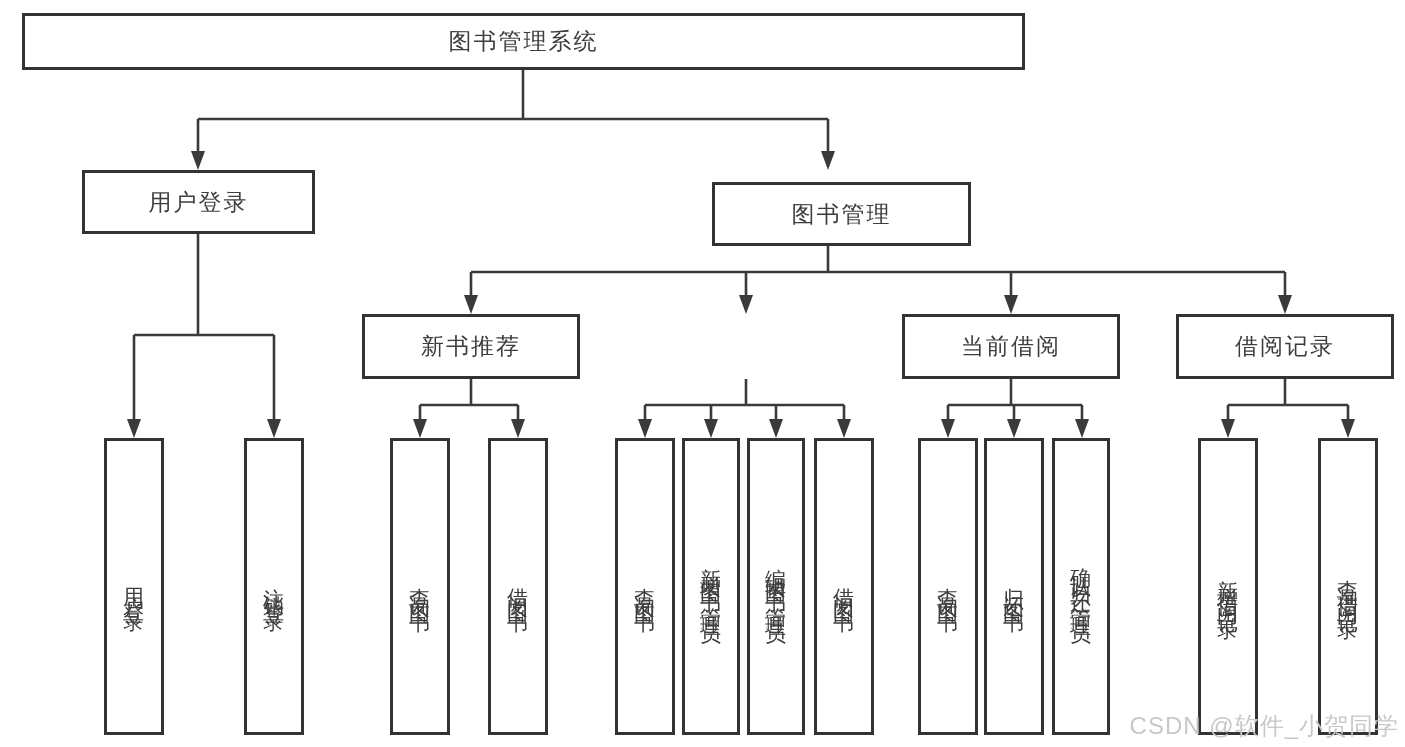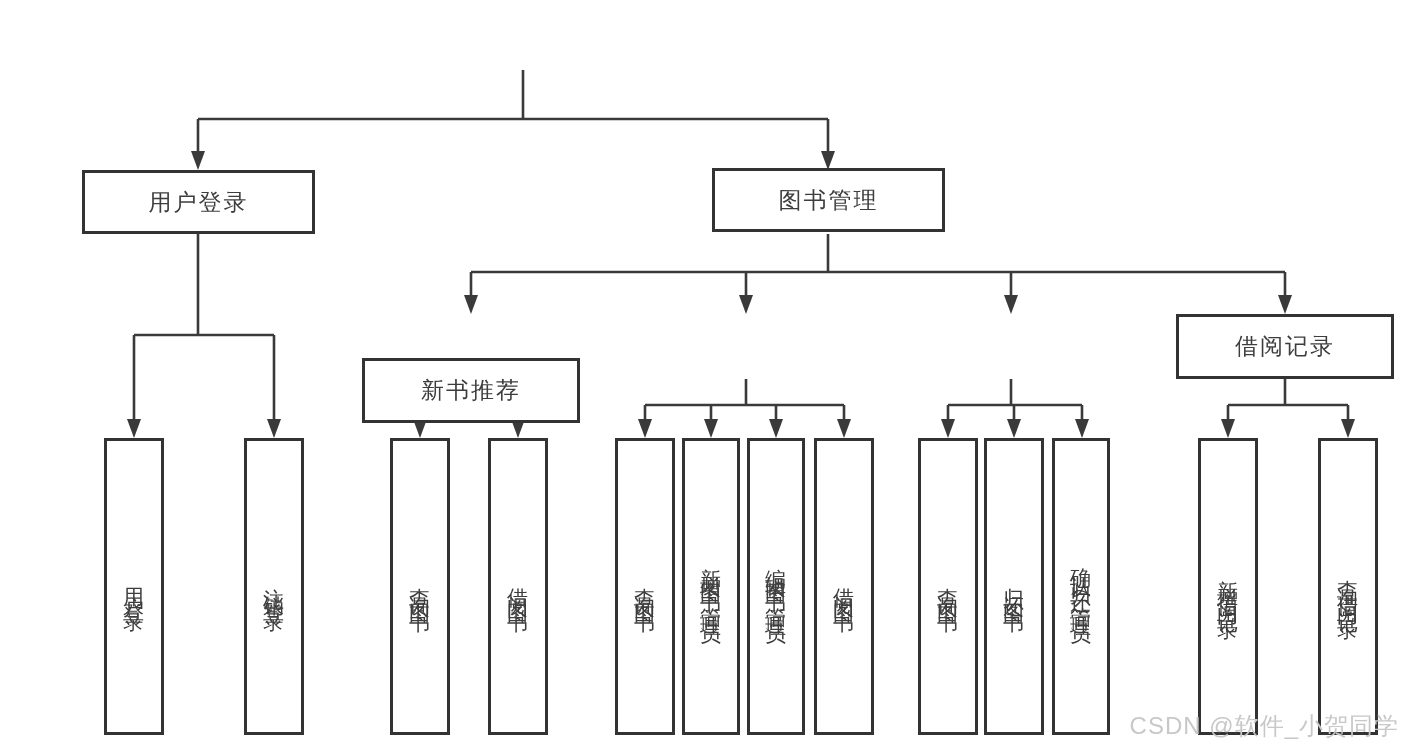--- a/index.html
+++ b/index.html
@@ -95,30 +95,36 @@
       <path class="head" d="M1075 419 L1089 419 L1082 438 Z"></path>
     </g>
 
     <g>
       <path class="shaft" d="M1285 379 V405 M1228 405 H1348 M1228 405 V432 M1348 405 V432"></path>
       <path class="head" d="M1221 419 L1235 419 L1228 438 Z"></path>
       <path class="head" d="M1341 419 L1355 419 L1348 438 Z"></path>
     </g>
   </svg>
 
+  <div class="node node-h" style="left:22px;top:13px;width:1003px;height:57px;">
+    <span>图书管理系统</span>
+  </div>
 
   <div class="node node-h" style="left:82px;top:170px;width:233px;height:64px;">
     <span>用户登录</span>
   </div>
-  <div class="node node-h" style="left:712px;top:168px;width:233px;height:64px;">
+  <div class="node node-h" style="left:712px;top:182px;width:259px;height:64px;">
     <span>图书管理</span>
   </div>
 
-  <div class="node node-h" style="left:362px;top:314px;width:218px;height:65px;margin-top:44px;">
+  <div class="node node-h" style="left:362px;top:314px;width:218px;height:65px;">
     <span>新书推荐</span>
+  </div>
+  <div class="node node-h" style="left:902px;top:314px;width:218px;height:65px;">
+    <span>当前借阅</span>
   </div>
   <div class="node node-h" style="left:1176px;top:314px;width:218px;height:65px;">
     <span>借阅记录</span>
   </div>
 
   <div class="node node-v" style="left:104px;top:438px;width:60px;height:297px;">
     <span class="vtext">用户登录</span>
   </div>
   <div class="node node-v" style="left:244px;top:438px;width:60px;height:297px;">
     <span class="vtext">注销登录</span>

